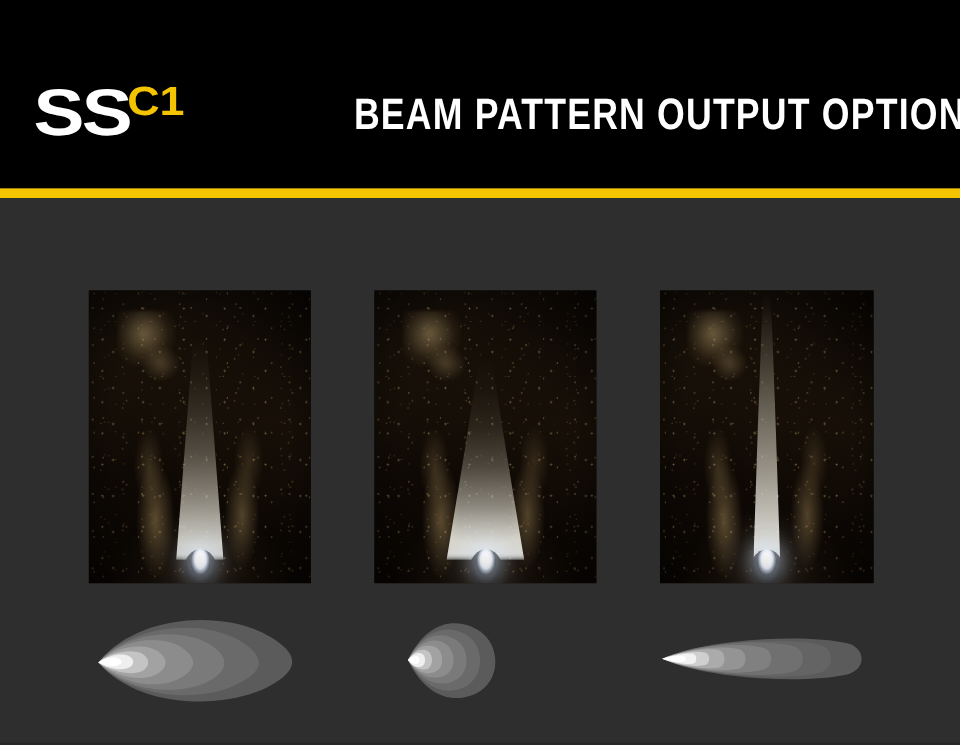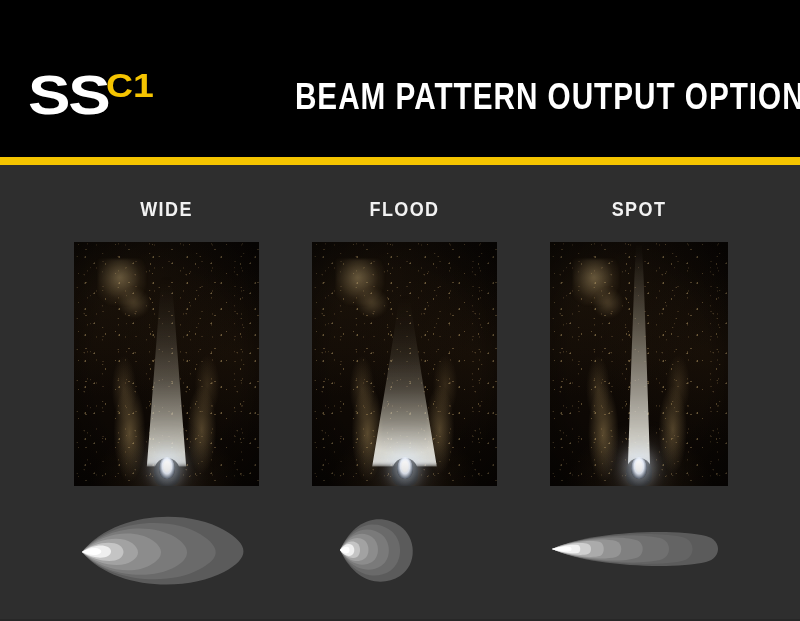--- a/index.html
+++ b/index.html
@@ -240,25 +240,20 @@
 
   <div class="header">
     <div class="logo">
       <span class="logo-ss">SS</span>
       <span class="logo-c1">C1</span>
     </div>
     <div class="header-title">BEAM PATTERN OUTPUT OPTIONS</div>
   </div>
   <div class="accent-bar"></div>
 
-  <div class="labels">
-    <div class="col-label c0">WIDE</div>
-    <div class="col-label c1">FLOOD</div>
-    <div class="col-label c2">SPOT</div>
-  </div>
 
   <div class="photo p0">
     <div class="ph-inner">
       <div class="ground"></div>
       <div class="speckle"></div>
       <div class="foliage"></div>
       <div class="foliage2"></div>
       <div class="rubble"></div>
       <div class="beam w"></div>
       <div class="lamp-body"></div>

